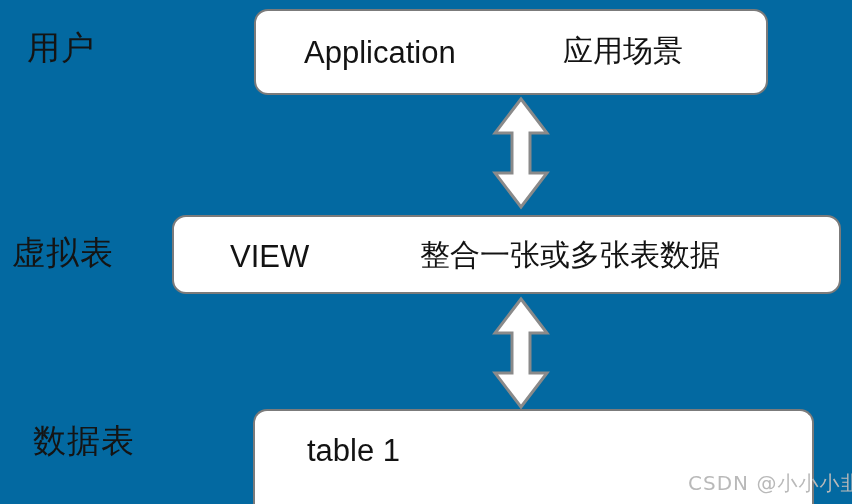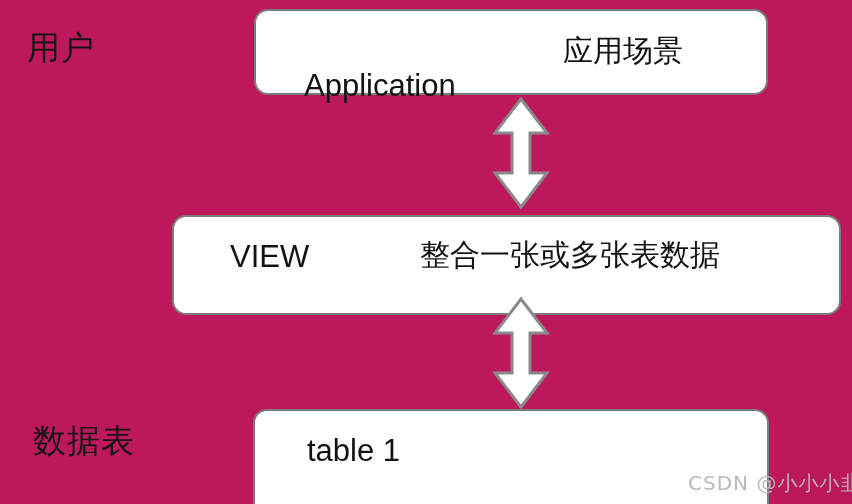--- a/index.html
+++ b/index.html
@@ -10,21 +10,21 @@
     width: 852px;
     height: 504px;
     background: #ffffff;
     font-family: "Liberation Sans", "DejaVu Sans", sans-serif;
     overflow: hidden;
   }
   #diagram {
     position: relative;
     width: 852px;
     height: 504px;
-    background: #be185d;
+    background: #0369a1;
   }
 
   
   .tier-label {
     position: absolute;
     font-size: 33px;
     line-height: 1;
     color: #141414;
     font-weight: 500;
     letter-spacing: 1px;
@@ -48,46 +48,46 @@
   #box-application {
     left: 254px;
     top: 9px;
     width: 514px;
     height: 86px;
   }
   #box-view {
     left: 172px;
     top: 215px;
     width: 669px;
-    height: 100px;
+    height: 79px;
     padding-left: 44px;
   }
   #box-tables {
     left: 253px;
     top: 409px;
-    width: 516px;
+    width: 561px;
     height: 95px;
     border-bottom: none;
     border-bottom-left-radius: 0;
     border-bottom-right-radius: 0;
   }
 
   .node-text {
     font-size: 30px;
     line-height: 1;
     color: #131313;
     white-space: nowrap;
     font-family: Liberation Serif, serif;
   }
   .node-text.latin {
     font-family: "Liberation Sans", "DejaVu Sans", sans-serif;
     font-size: 31px;
   }
 
-  #app-latin   { position: absolute; left: 48px;  top: 26px; margin-top: 33px; }
+  #app-latin   { position: absolute; left: 48px;  top: 26px; }
   #app-cn      { position: absolute; left: 307px; top: 25px; }
   #view-latin  { position: absolute; left: 56px;  top: 24px; }
   #view-cn     { position: absolute; left: 246px; top: 23px; }
   #tbl-latin-1 { position: absolute; left: 52px;  top: 24px; }
   #tbl-latin-2 { position: absolute; left: 204px; top: 24px; }
 
   
   .arrow-double {
     position: absolute;
   }
@@ -106,20 +106,21 @@
     font-family: "DejaVu Sans", "Liberation Sans", sans-serif;
   }
 </style>
 </head>
 <body>
 
 <div id="diagram">
 
   <div class="tier-label" id="label-user">用户</div>
 
+  <div class="tier-label" id="label-view">虚拟表</div>
 
   <div class="tier-label" id="label-table">数据表</div>
 
   <div class="node-box" id="box-application">
     <span class="node-text latin" id="app-latin">Application</span>
     <span class="node-text" id="app-cn">应用场景</span>
   </div>
 
   <span class="arrow-double" id="arrow-upper">
     <svg width="58" height="114" viewBox="0 0 58 114" xmlns="http://www.w3.org/2000/svg">

